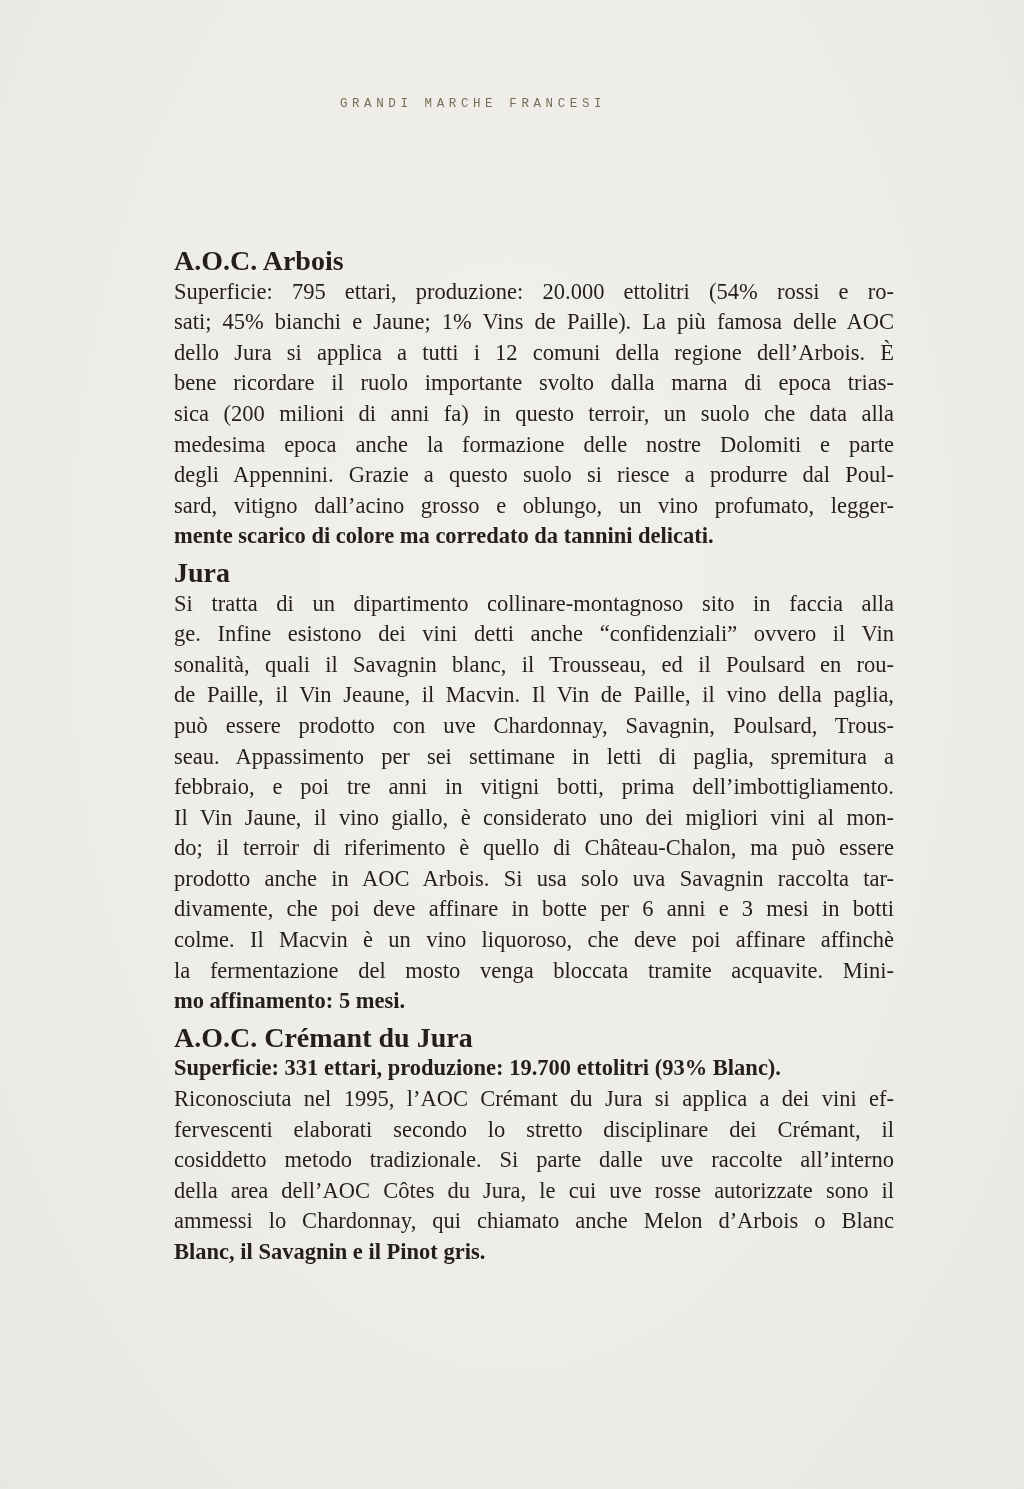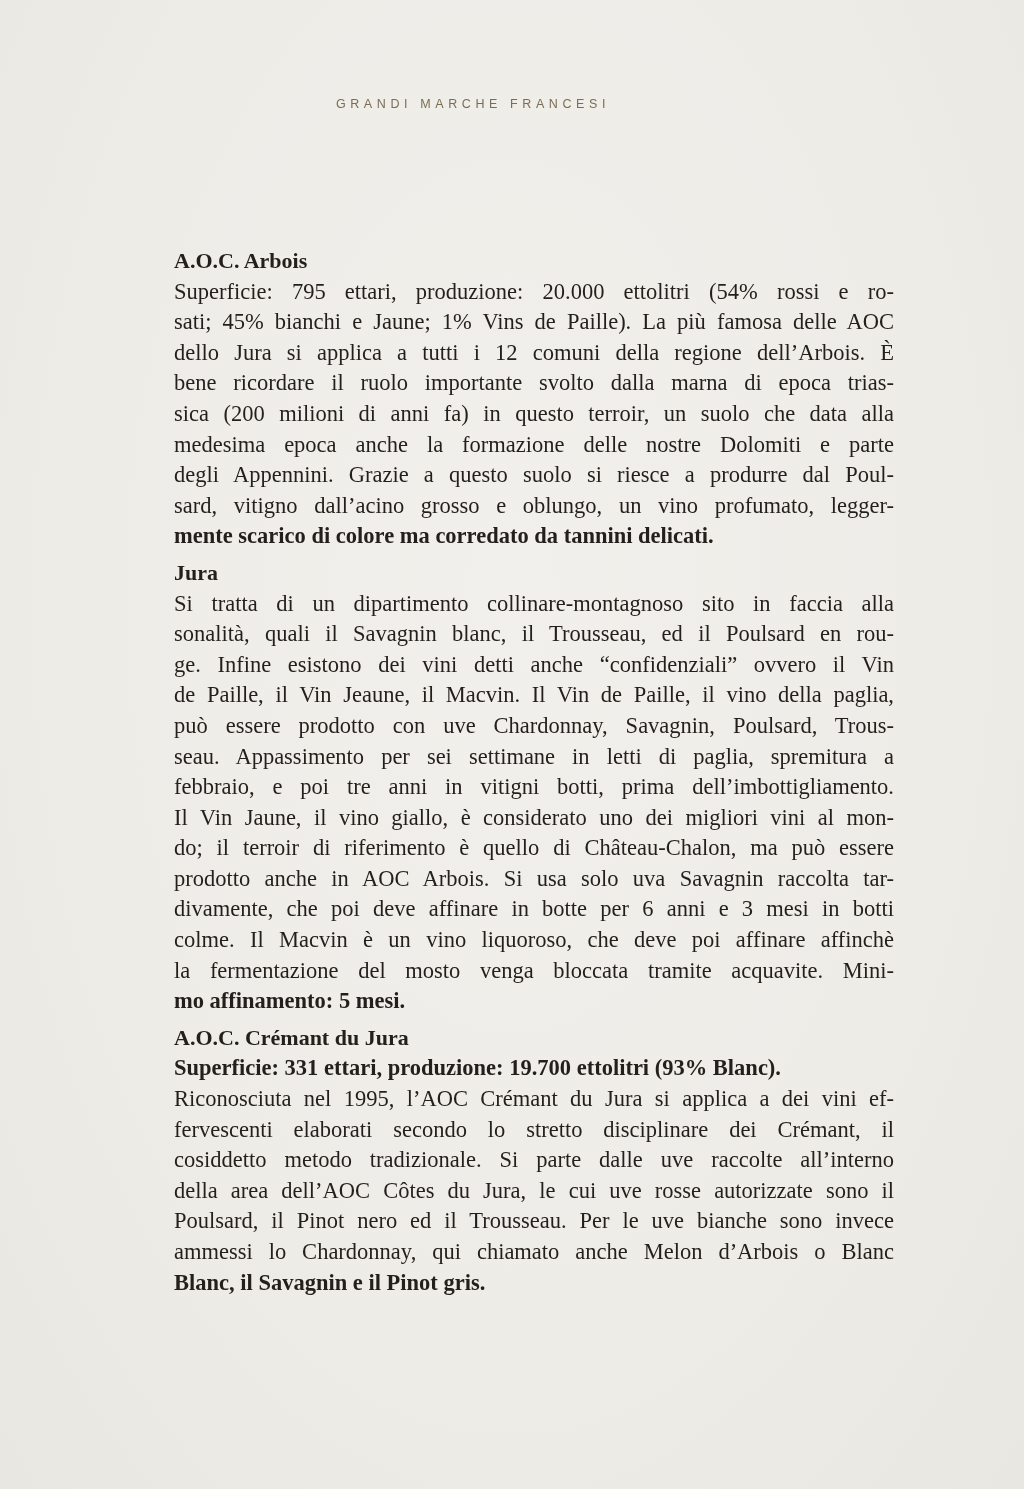--- a/index.html
+++ b/index.html
@@ -9,36 +9,36 @@
     position: relative;
     overflow: hidden;
   }
   .page {
     position: absolute; left: 0; top: 0; width: 1024px; height: 1489px;
     background: radial-gradient(ellipse at 50% 40%, #f2f0ec 0%, #eeece7 60%, #e9e7e2 100%);
   }
   .running-head {
     position: absolute; top: 97px; left: 0; width: 946px;
     text-align: center;
-    font-family: Liberation Sans, sans-serif;
+    font-family: Liberation Mono, monospace;
     font-size: 12.5px;
     letter-spacing: 4.6px;
     color: #7a6d55;
     font-weight: 400;
   }
   .content {
     position: absolute; left: 174px; top: 246px; width: 720px;
     font-family: "Liberation Serif", "DejaVu Serif", serif;
     color: #231f1c;
     font-size: 22.5px;
   }
   .section { margin: 0; }
   .heading {
     font-weight: 700;
-    font-size: 22px;
+    font-size: 28px;
     line-height: 30.6px;
     height: 30.6px;
     white-space: nowrap;
   }
   .line {
     line-height: 30.6px;
     height: 30.6px;
     white-space: nowrap;
     text-align: justify;
     text-align-last: justify;
@@ -64,22 +64,22 @@
       <div class="line">medesima epoca anche la formazione delle nostre Dolomiti e parte</div>
       <div class="line">degli Appennini. Grazie a questo suolo si riesce a produrre dal Poul-</div>
       <div class="line">sard, vitigno dall’acino grosso e oblungo, un vino profumato, legger-</div>
       <div class="line last">mente scarico di colore ma corredato da tannini delicati.</div>
     </div>
     <div class="gap"></div>
 
     <div class="section">
       <div class="heading">Jura</div>
       <div class="line">Si tratta di un dipartimento collinare-montagnoso sito in faccia alla</div>
+      <div class="line">ge. Infine esistono dei vini detti anche “confidenziali” ovvero il Vin</div>
       <div class="line">sonalità, quali il Savagnin blanc, il Trousseau, ed il Poulsard en rou-</div>
-      <div class="line">ge. Infine esistono dei vini detti anche “confidenziali” ovvero il Vin</div>
       <div class="line">de Paille, il Vin Jeaune, il Macvin. Il Vin de Paille, il vino della paglia,</div>
       <div class="line">può essere prodotto con uve Chardonnay, Savagnin, Poulsard, Trous-</div>
       <div class="line">seau. Appassimento per sei settimane in letti di paglia, spremitura a</div>
       <div class="line">febbraio, e poi tre anni in vitigni botti, prima dell’imbottigliamento.</div>
       <div class="line">Il Vin Jaune, il vino giallo, è considerato uno dei migliori vini al mon-</div>
       <div class="line">do; il terroir di riferimento è quello di Château-Chalon, ma può essere</div>
       <div class="line">prodotto anche in AOC Arbois. Si usa solo uva Savagnin raccolta tar-</div>
       <div class="line">divamente, che poi deve affinare in botte per 6 anni e 3 mesi in  botti</div>
       <div class="line">colme. Il Macvin è un vino liquoroso, che deve poi  affinare affinchè</div>
       <div class="line">la fermentazione del mosto venga bloccata tramite acquavite. Mini-</div>
@@ -87,18 +87,17 @@
     </div>
     <div class="gap"></div>
 
     <div class="section">
       <div class="heading">A.O.C. Crémant du Jura</div>
       <div class="line last">Superficie: 331 ettari, produzione: 19.700 ettolitri (93% Blanc).</div>
       <div class="line">Riconosciuta nel 1995, l’AOC Crémant du Jura si applica a dei vini ef-</div>
       <div class="line">fervescenti elaborati secondo lo stretto disciplinare dei Crémant, il</div>
       <div class="line">cosiddetto metodo tradizionale. Si parte dalle uve raccolte all’interno</div>
       <div class="line">della area dell’AOC Côtes du Jura, le cui uve rosse autorizzate sono il</div>
-      <div class="line">Poulsard, il Pinot nero ed il Trousseau. Per le uve bianche sono invece</div>
       <div class="line">ammessi lo Chardonnay, qui chiamato anche Melon d’Arbois o Blanc</div>
       <div class="line last">Blanc, il Savagnin e il Pinot gris.</div>
     </div>
   </div>
 </div>
 
 </body></html>

